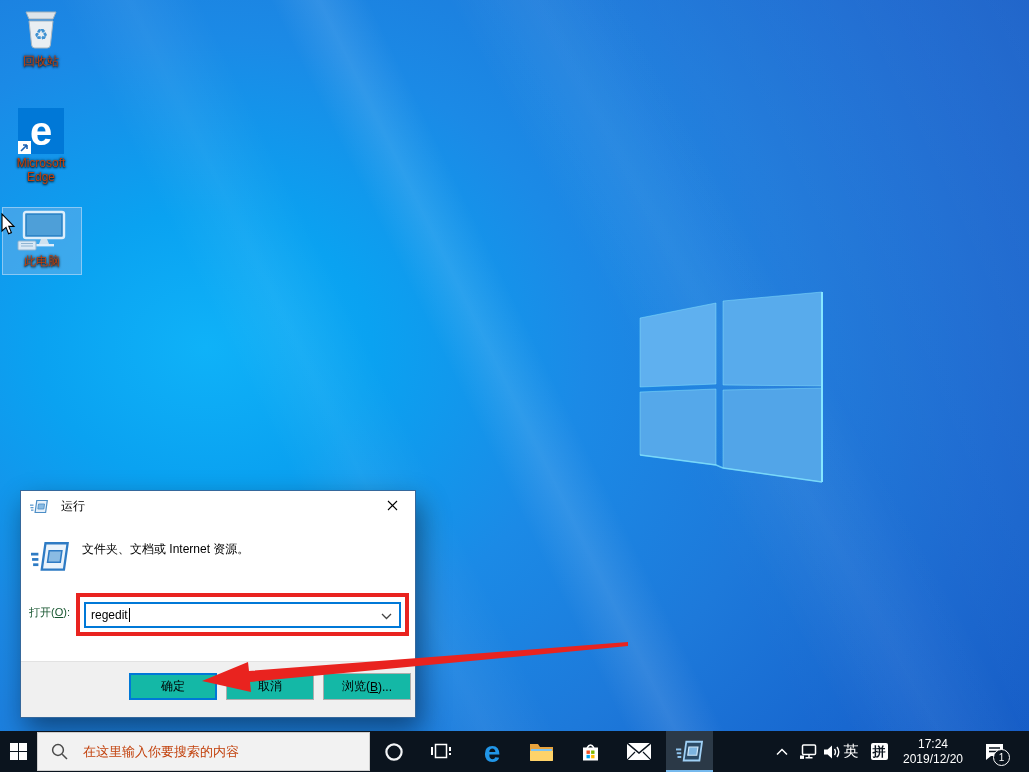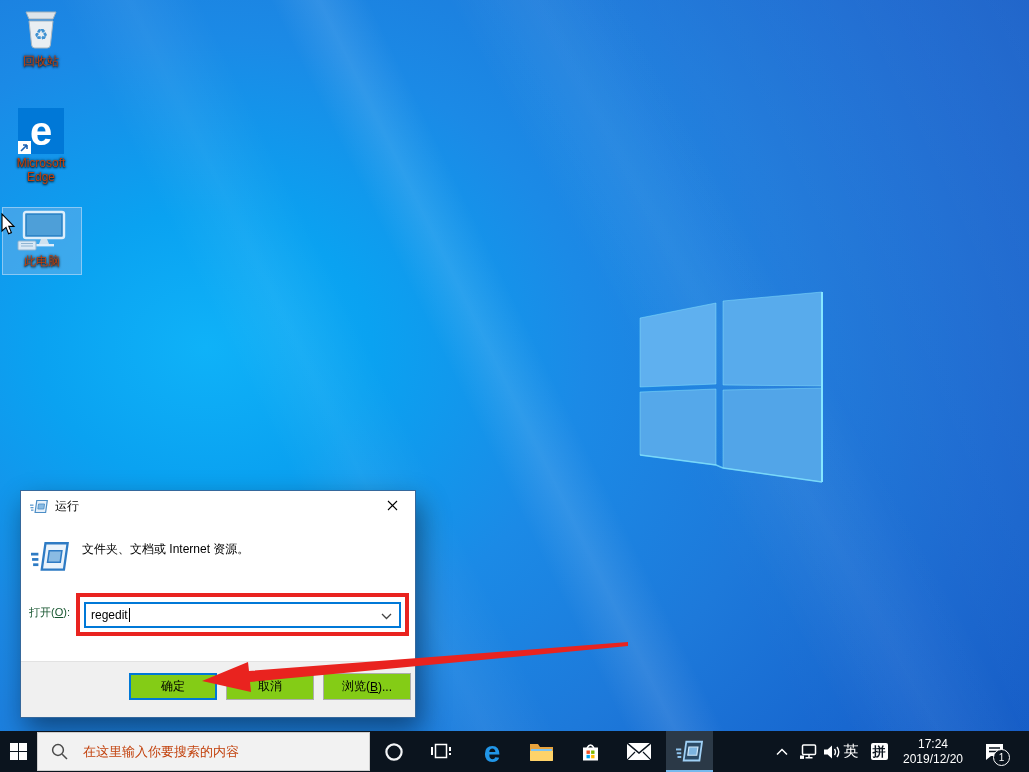--- a/index.html
+++ b/index.html
@@ -28,34 +28,34 @@
   .edge-tile{width:46px;height:46px;background:#0078d7;display:flex;align-items:center;justify-content:center;position:relative;}
   .edge-e{color:#fff;font-size:40px;font-weight:bold;line-height:40px;}
   .shortcut-badge{position:absolute;left:0;bottom:0;width:13px;height:13px;background:#fff;
     display:flex;align-items:center;justify-content:center;}
 
   
   .dialog{position:absolute;left:20px;top:490px;width:396px;height:228px;box-sizing:border-box;
     background:#f0f0f0;border:1px solid #35689c;box-shadow:5px 12px 26px rgba(0,0,10,.45);}
   .titlebar{position:absolute;left:0;top:0;right:0;height:30px;background:#fff;
     display:flex;align-items:center;padding-left:9px;box-sizing:border-box;}
-  .titlebar .title-text{font-size:12px;color:#000;margin-left:7px;}
+  .titlebar .title-text{font-size:12px;color:#000;margin-left:13px;}
   .close-btn{position:absolute;right:0;top:0;width:45px;height:29px;display:flex;align-items:center;justify-content:center;}
   .dialog-body{position:absolute;left:0;top:30px;right:0;height:140px;background:#fff;}
   .msg-icon{position:absolute;left:10px;top:20px;}
   .msg-text{position:absolute;left:61px;top:17px;font-size:12px;line-height:23px;color:#000;}
   .open-row-label{position:absolute;left:8px;top:84px;font-size:11px;color:#14532d;}
   .combo-annotation{position:absolute;left:55px;top:72px;width:333px;height:43px;box-sizing:border-box;
     border:4px solid #e9231f;z-index:3;}
   .combo{position:absolute;left:63px;top:81px;width:317px;height:26px;box-sizing:border-box;
     background:#fff;border:2px solid #0078d7;display:flex;align-items:center;padding-left:5px;font-size:12px;color:#000;}
   .caret{display:inline-block;width:1px;height:14px;background:#000;margin-left:1px;}
   .combo-chevron{position:absolute;right:7px;top:9px;}
   .dialog-footer{position:absolute;left:0;top:170px;right:0;bottom:0;background:#f0f0f0;border-top:1px solid #e2e2e2;}
-  .btn{position:absolute;top:11px;width:88px;height:27px;box-sizing:border-box;background:#84cc16;
+  .btn{position:absolute;top:11px;width:88px;height:27px;box-sizing:border-box;background:#14b8a6;
     border:1px solid #adadad;font-size:12px;color:#000;display:flex;align-items:center;justify-content:center;
     font-family:"Liberation Sans","DejaVu Sans",sans-serif;}
   .btn.primary{border:2px solid #0078d7;}
   .u{text-decoration:underline;}
 
   
   .annotation-arrow{position:absolute;left:0;top:0;pointer-events:none;z-index:5;}
   .cursor{position:absolute;left:1px;top:213px;z-index:9;}
 
   

